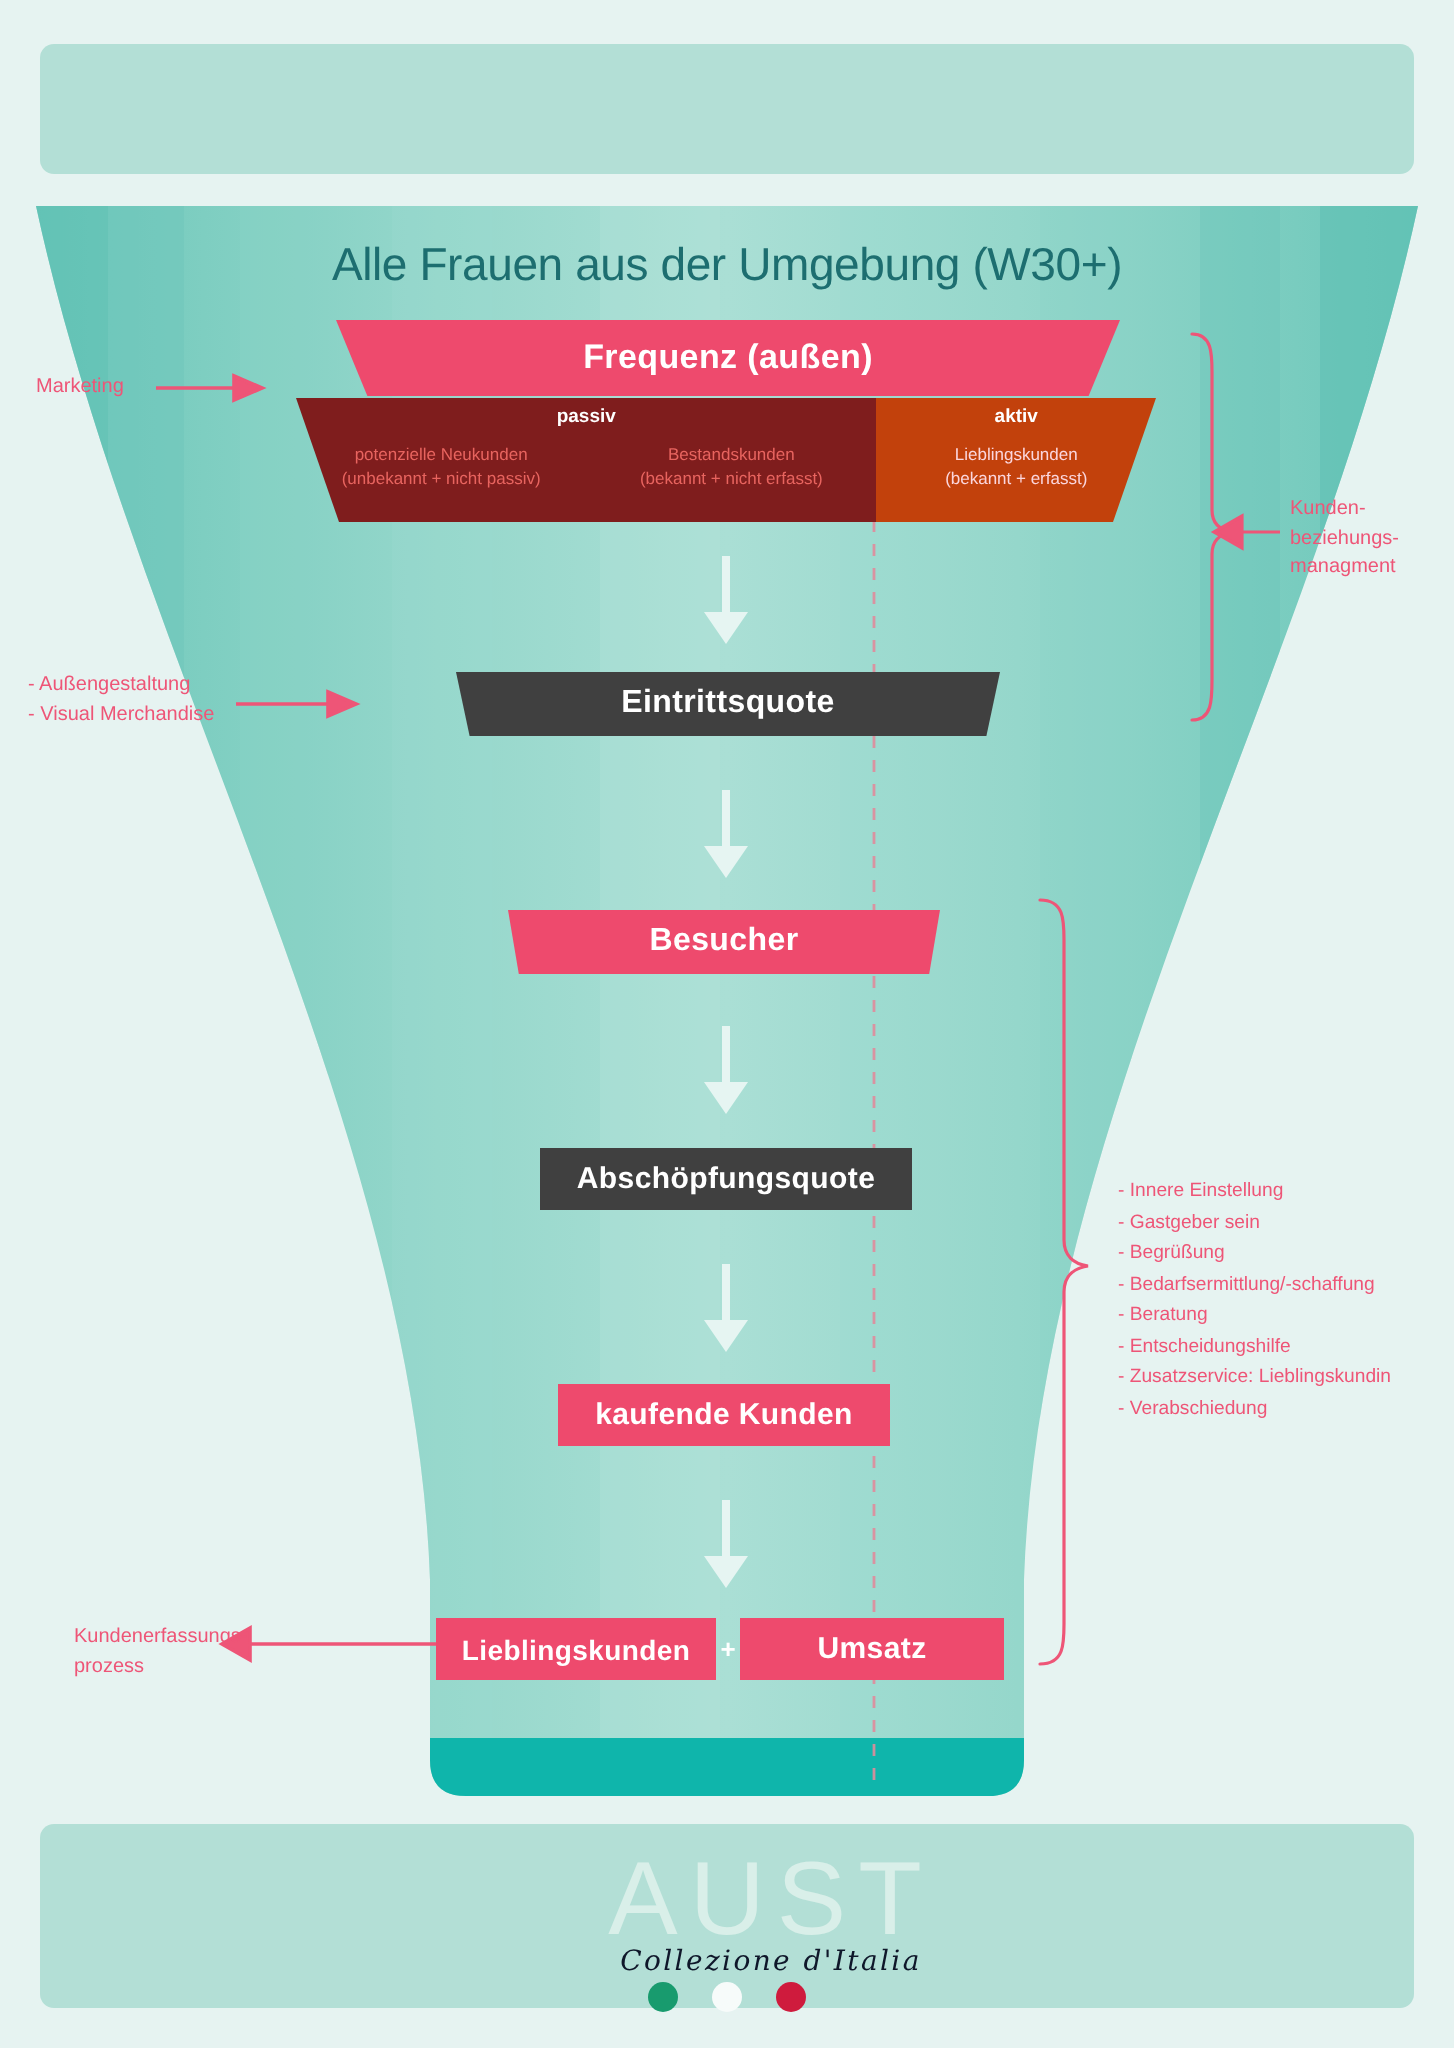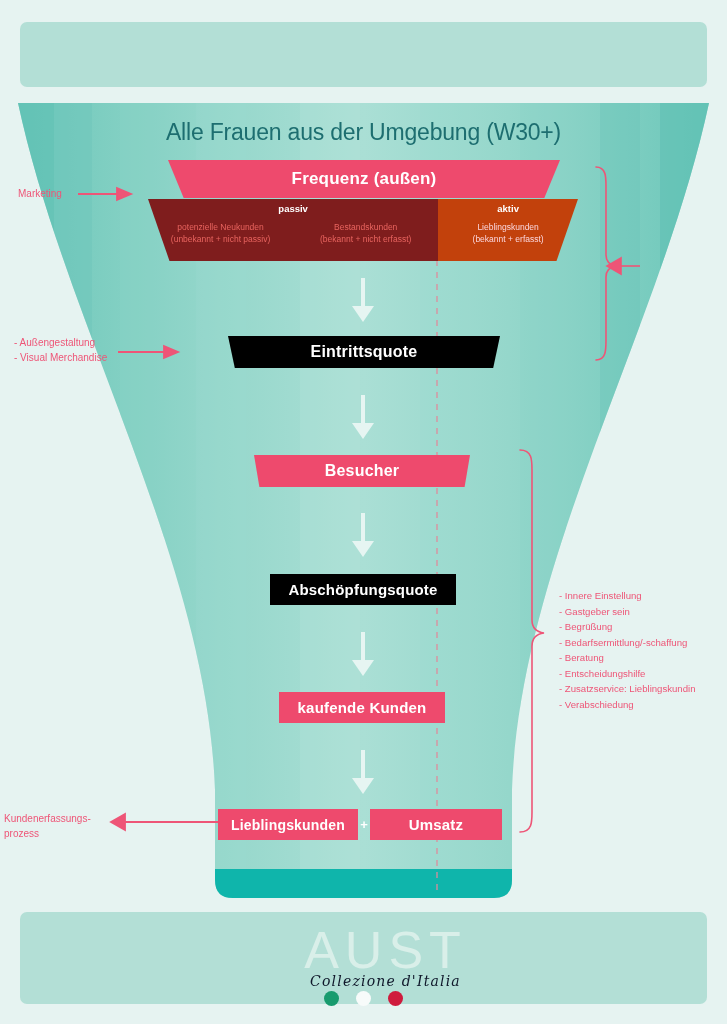--- a/index.html
+++ b/index.html
@@ -59,21 +59,21 @@
   .stage {
     position: absolute;
     display: flex;
     align-items: center;
     justify-content: center;
     color: #ffffff;
     font-weight: bold;
     letter-spacing: 0.2px;
   }
   .stage-pink   { background: #ee4a6d; }
-  .stage-teal   { background: #000000; }
+  .stage-teal   { background: #404040; }
 
   #stage-frequenz {
     left: 168px; top: 160px; width: 392px; height: 38px;
     font-size: 17px;
     clip-path: polygon(0 0, 100% 0, 96% 100%, 4% 100%);
   }
   #seg-band {
     position: absolute;
     left: 148px; top: 199px; width: 430px; height: 62px;
     clip-path: polygon(0 0, 100% 0, 95% 100%, 5% 100%);
@@ -139,21 +139,21 @@
   
   .anno {
     position: absolute;
     color: #ee5577;
     font-size: 10px;
     line-height: 1.45;
   }
   #anno-marketing { left: 18px; top: 187px; }
   #anno-aussen    { left: 14px; top: 336px; }
   #anno-krm       { left: 645px; top: 248px; width: 82px; }
-  #anno-kep       { left: 4px; top: 812px; width: 110px; }
+  #anno-kep       { left: 37px; top: 812px; width: 110px; }
   #anno-list      { left: 559px; top: 588px; width: 168px; font-size: 9.6px; line-height: 1.62; }
   #anno-list div  { white-space: nowrap; }
 
   
   #footer-band {
     position: absolute;
     left: 20px; top: 912px;
     width: 687px; height: 92px;
     background: #b3dfd6;
     border-radius: 7px;
@@ -339,20 +339,25 @@
 
   <div class="anno" id="anno-marketing">
     <div>Marketing</div>
   </div>
 
   <div class="anno" id="anno-aussen">
     <div>- Außengestaltung</div>
     <div>- Visual Merchandise</div>
   </div>
 
+  <div class="anno" id="anno-krm">
+    <div>Kunden-</div>
+    <div>beziehungs-</div>
+    <div>managment</div>
+  </div>
 
   <div class="anno" id="anno-kep">
     <div>Kundenerfassungs-</div>
     <div>prozess</div>
   </div>
 
   <div class="anno" id="anno-list">
     <div>- Innere Einstellung</div>
     <div>- Gastgeber sein</div>
     <div>- Begrüßung</div>

